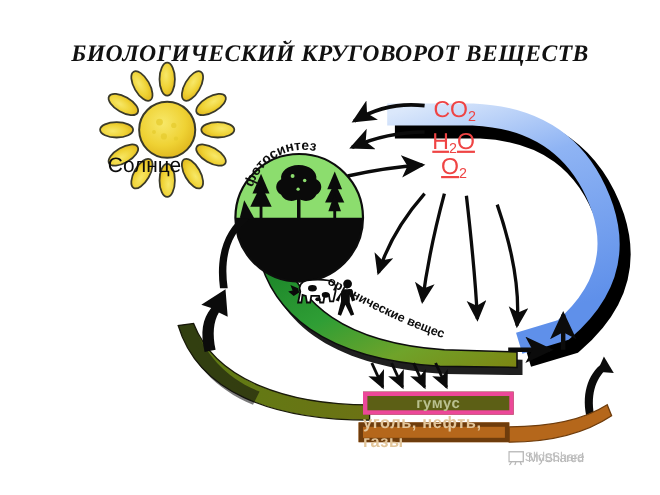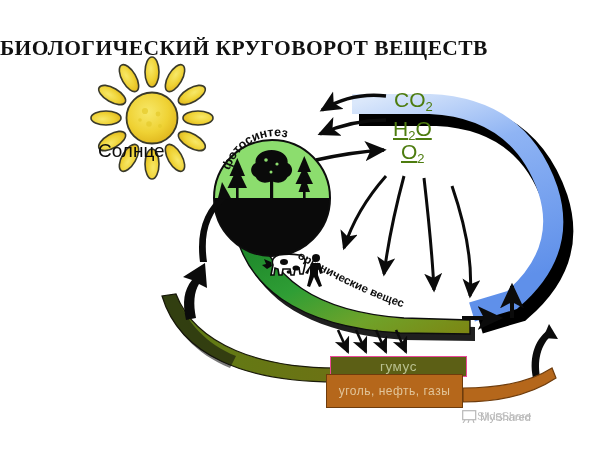--- a/index.html
+++ b/index.html
@@ -21,87 +21,89 @@
     left: 0;
     top: 0;
     width: 600px;
     height: 450px;
   }
   .page-title {
     position: absolute;
     left: 0;
     top: 36px;
     width: 600px;
-    text-align: left;
+    text-align: center;
     font-family: "Liberation Serif", serif;
     font-weight: bold;
+    font-style: italic;
     font-size: 21.5px;
     letter-spacing: 0.4px;
     color: #111111;
     white-space: nowrap;
   }
   .label {
     position: absolute;
     color: #0c0c0c;
     white-space: nowrap;
   }
   .label-sun {
     left: 98px;
     top: 140px;
     font-size: 19px;
     font-family: "Liberation Sans", sans-serif;
   }
   .formula {
     position: absolute;
     font-size: 21px;
     font-family: "Liberation Sans", sans-serif;
-    color: #4d7c0f;
+    color: #ef4444;
     white-space: nowrap;
   }
   .formula sub {
     font-size: 0.62em;
     vertical-align: -0.28em;
   }
   .f-co2 { left: 394px; top: 88px; }
   .f-h2o { left: 393px; top: 117px; text-decoration: underline; }
   .f-o2  { left: 401px; top: 140px; text-decoration: underline; }
   .label-npk {
     left: 159px;
     top: 252px;
     font-size: 19.5px;
     letter-spacing: 1.2px;
   }
   .bar {
     position: absolute;
     box-sizing: border-box;
-    border: 1px solid #ec4899;
+    border: 4px solid #ec4899;
     display: flex;
     align-items: center;
     justify-content: center;
     color: #c9cfae;
     font-size: 13.5px;
     letter-spacing: 0.5px;
+    font-weight: bold;
   }
   .bar-humus {
     left: 330px;
     top: 356px;
     width: 137px;
     height: 21px;
     background: #5c5f15;
     color: #b9c08f;
   }
   .bar-fossil {
     left: 326px;
-    top: 374px;
+    top: 384px;
     width: 137px;
-    height: 34px;
+    height: 18px;
     background: #b5671b;
     border-color: #6e3c0c;
     color: #e2c59a;
-    font-size: 12px;
+    font-size: 15px;
   }
   .watermark {
     position: absolute;
     left: 462px;
     top: 410px;
     display: flex;
     align-items: center;
     gap: 3px;
     opacity: 0.42;
     filter: blur(0.25px);

